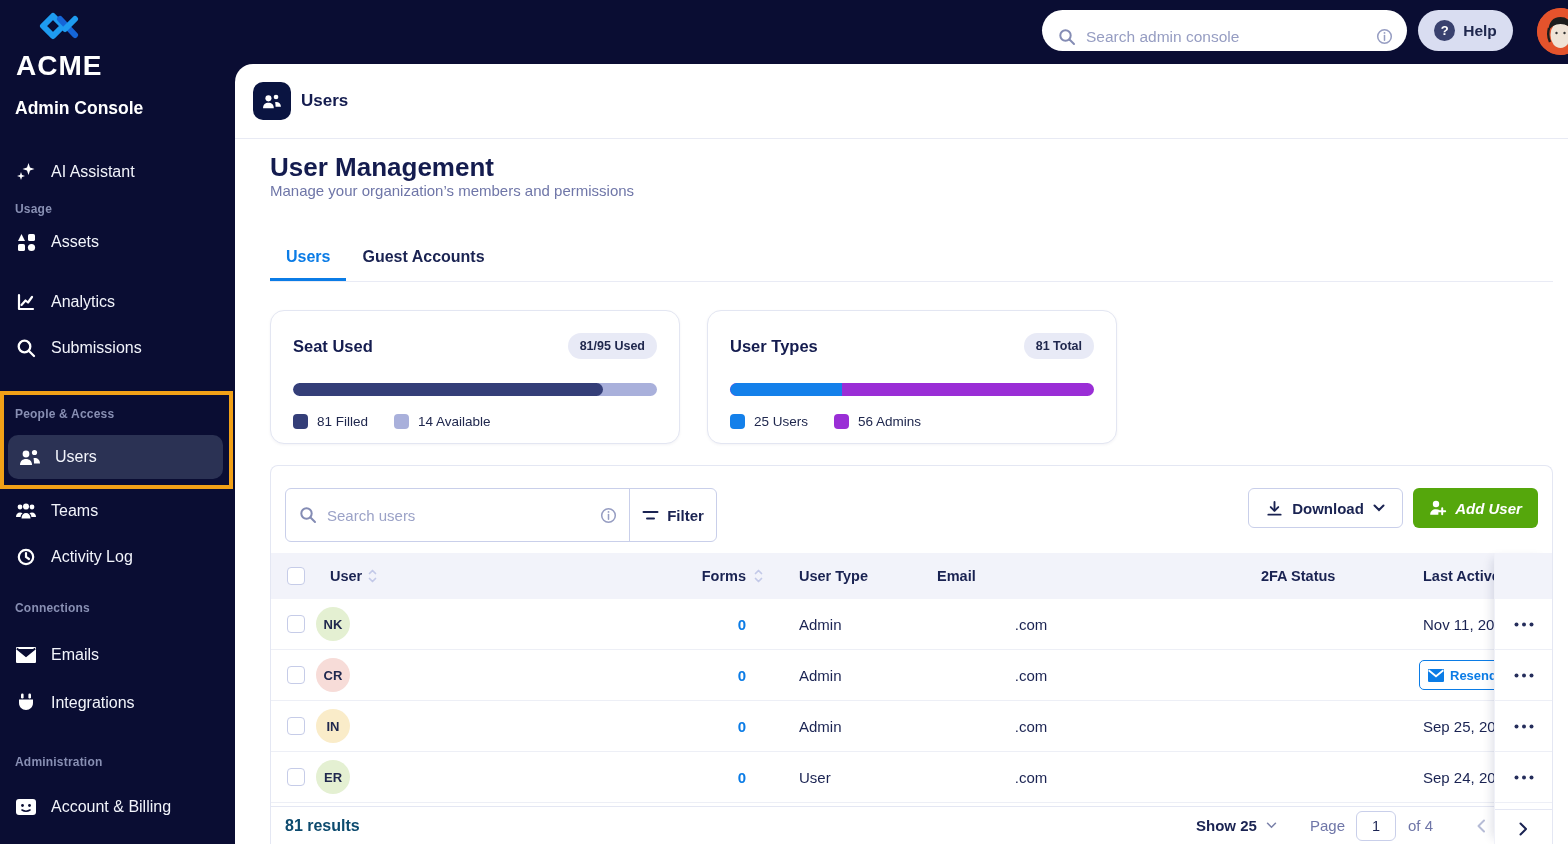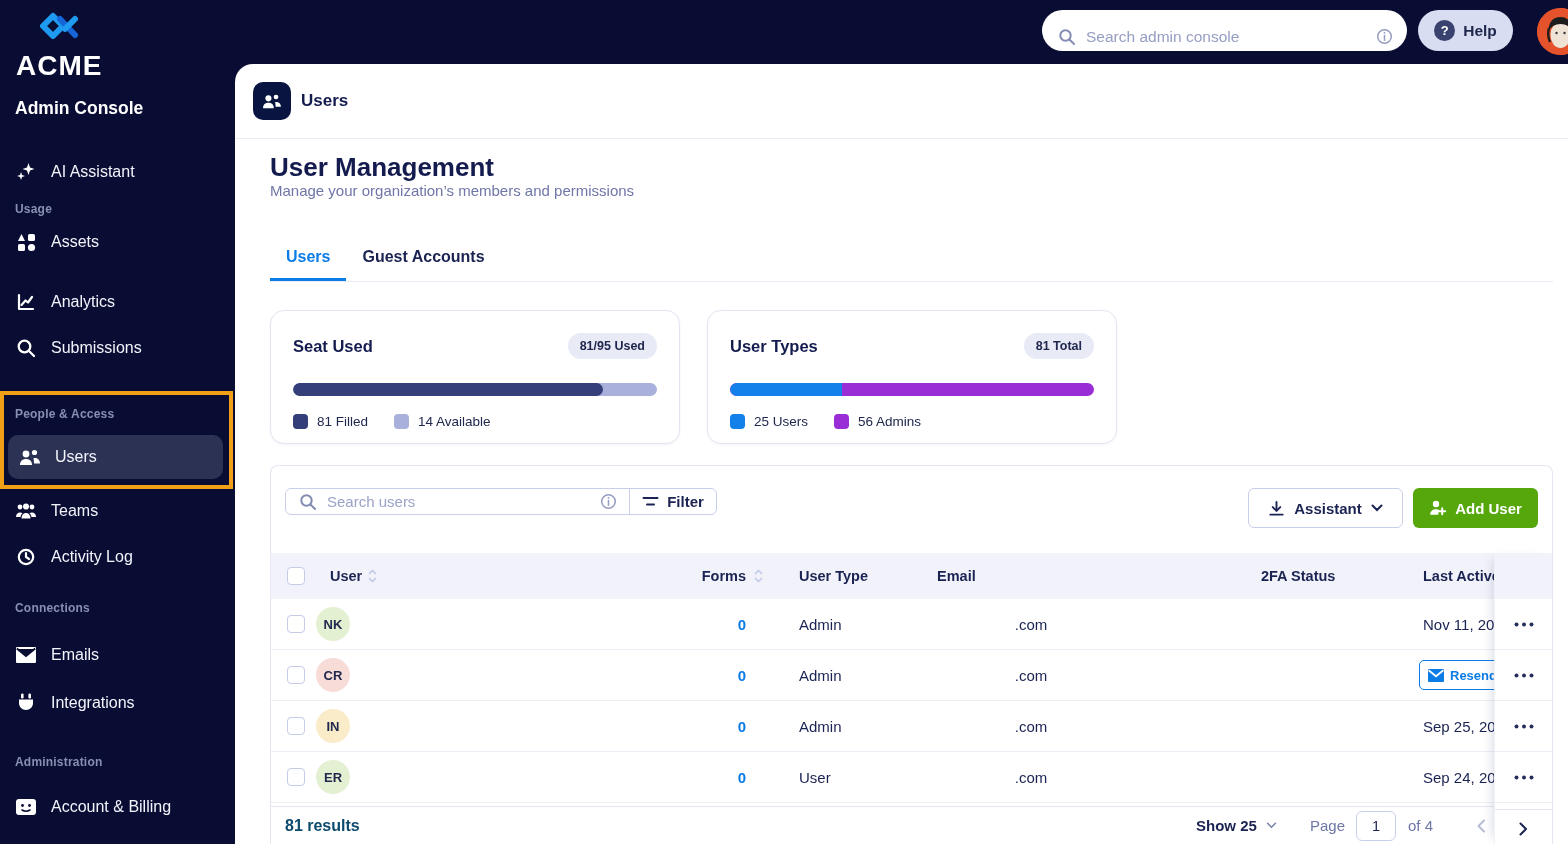--- a/index.html
+++ b/index.html
@@ -55,27 +55,27 @@
   .bar { margin-top:24px; height:13px; border-radius:7px; overflow:hidden; position:relative; }
   .bar-fill { position:absolute; left:0; top:0; bottom:0; border-radius:7px; }
   .bar-fill.flat-right { border-radius:7px 0 0 7px; }
   .legend { margin-top:18px; display:flex; gap:26px; align-items:center; }
   .legend-item { display:flex; align-items:center; gap:9px; font-size:13.5px; color:#20284E; }
   .legend-sq { width:15px; height:15px; border-radius:4px; flex:none; }
 
   
   .table-wrap { position:absolute; left:35px; top:401px; width:1283px; bottom:0; border:1px solid #E4E7F3; border-bottom:none; border-radius:8px 8px 0 0; background:#fff; }
   .toolbar { position:absolute; left:0; top:22px; right:0; height:40px; }
-  .searchfilter { position:absolute; left:14px; top:0; width:432px; height:27px; border:1px solid #C9CFEA; border-radius:6px; display:flex; }
+  .searchfilter { position:absolute; left:14px; top:0; width:432px; height:54px; border:1px solid #C9CFEA; border-radius:6px; display:flex; }
   .sf-search { flex:1; display:flex; align-items:center; gap:10px; padding:0 12px 0 13px; border-right:1px solid #C9CFEA; }
   .sf-search input { flex:1; border:none; outline:none; font-size:15px; color:#1A2352; font-family:inherit; min-width:0; }
   .sf-search input::placeholder { color:#9BA2C7; }
   .sf-filter { width:86px; display:flex; align-items:center; justify-content:center; gap:8px; font-size:15px; font-weight:bold; color:#1A2352; cursor:pointer; }
   .dl-btn { position:absolute; left:977px; top:0; width:155px; height:40px; border:1px solid #C9CFEA; border-radius:6px; background:#fff; display:flex; align-items:center; justify-content:center; gap:9px; font-size:15px; font-weight:bold; color:#1A2352; cursor:pointer; }
-  .add-btn { position:absolute; left:1142px; top:0; width:125px; height:40px; border-radius:6px; background:#55A70C; color:#fff; display:flex; align-items:center; justify-content:center; gap:8px; font-size:15px; font-weight:bold; cursor:pointer; }
+  .add-btn { position:absolute; left:1142px; top:0; width:125px; height:40px; border-radius:6px; background:#55A70C; color:#fff; display:flex; align-items:center; justify-content:center; gap:8px; font-size:15px; font-weight:bold; cursor:pointer;font-style:italic; }
 
   .scrollwrap { position:absolute; left:0; top:87px; width:1223px; bottom:38px; overflow:hidden; }
   .thead { height:46px; background:#F2F3FA; position:relative; font-size:14.5px; font-weight:bold; color:#1A2352; }
   .trow { height:51px; border-bottom:1px solid #EDEFF6; position:relative; font-size:15px; }
   .trow-stub { height:6px; position:relative; overflow:hidden; }
   .cb { position:absolute; left:16px; top:50%; margin-top:-9px; width:18px; height:18px; border:1.5px solid #C6CCE8; border-radius:4px; background:#fff; cursor:pointer; }
   .col-user   { position:absolute; left:59px;  top:0; bottom:0; display:flex; align-items:center; gap:6px; }
   .col-forms  { position:absolute; left:380px; width:95px; top:0; bottom:0; display:flex; align-items:center; justify-content:flex-end; }
   .col-sort2  { position:absolute; left:483px; top:0; bottom:0; display:flex; align-items:center; }
   .col-type   { position:absolute; left:528px; top:0; bottom:0; display:flex; align-items:center; }
@@ -366,21 +366,21 @@
       </div>
 
       <div class="dl-btn">
         <span>
           <svg width="17" height="17" viewBox="0 0 18 18" fill="none" stroke="#1A2352" stroke-width="2" stroke-linecap="round" stroke-linejoin="round">
             <path d="M9 2 V11"></path>
               <path d="M5 7.5 L9 11.5 L13 7.5"></path>
               <path d="M2.5 15.5 H15.5"></path>
           </svg>
         </span>
-        <span>Assistant</span>
+        <span>Download</span>
         <span>
           <svg width="12" height="8" viewBox="0 0 12 8" fill="none" stroke="#1A2352" stroke-width="2" stroke-linecap="round">
               <path d="M1.5 1.5 L6 6 L10.5 1.5"></path>
             </svg>
         </span>
       </div>
 
       <div class="add-btn">
         <span>
           <svg width="18" height="18" viewBox="0 0 18 18" fill="#fff">

